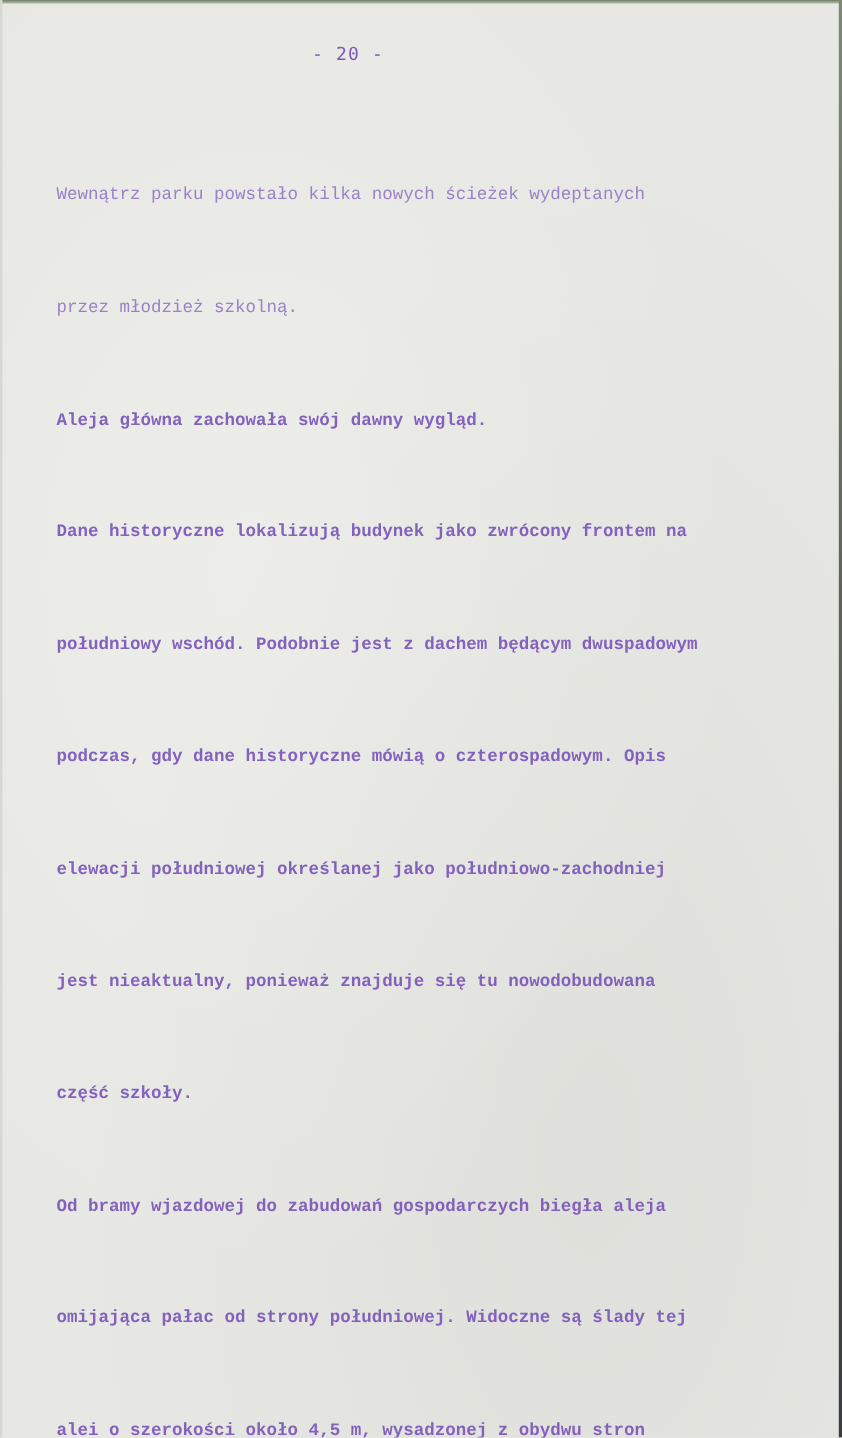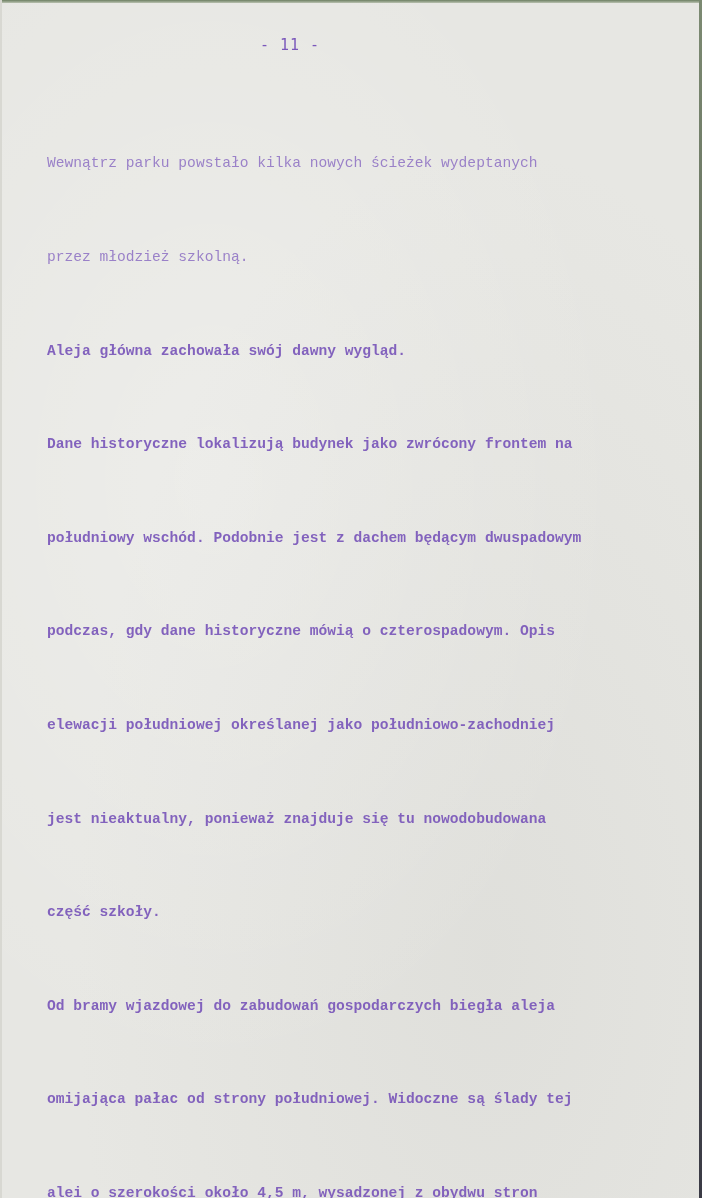--- a/index.html
+++ b/index.html
@@ -76,21 +76,21 @@
     }
   </style>
 </head>
 <body>
 
 <div class="page">
   <div class="top-edge"></div>
   <div class="left-edge"></div>
   <div class="right-edge"></div>
 
-  <div class="page-number">- 11 -</div>
+  <div class="page-number">- 20 -</div>
 
   <div class="body-text">
     <span class="line light">Wewnątrz parku powstało kilka nowych ścieżek wydeptanych</span>
     <span class="line light">przez młodzież szkolną.</span>
     <span class="line">Aleja główna zachowała swój dawny wygląd.</span>
     <span class="line">Dane historyczne lokalizują budynek jako zwrócony frontem na</span>
     <span class="line">południowy wschód. Podobnie jest z dachem będącym dwuspadowym</span>
     <span class="line">podczas, gdy dane historyczne mówią o czterospadowym. Opis</span>
     <span class="line">elewacji południowej określanej jako południowo-zachodniej</span>
     <span class="line">jest nieaktualny, ponieważ znajduje się tu nowodobudowana</span>

